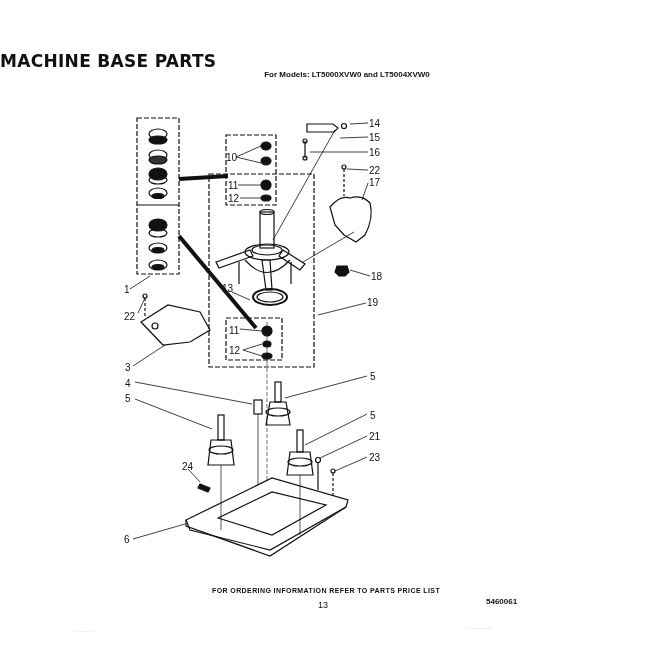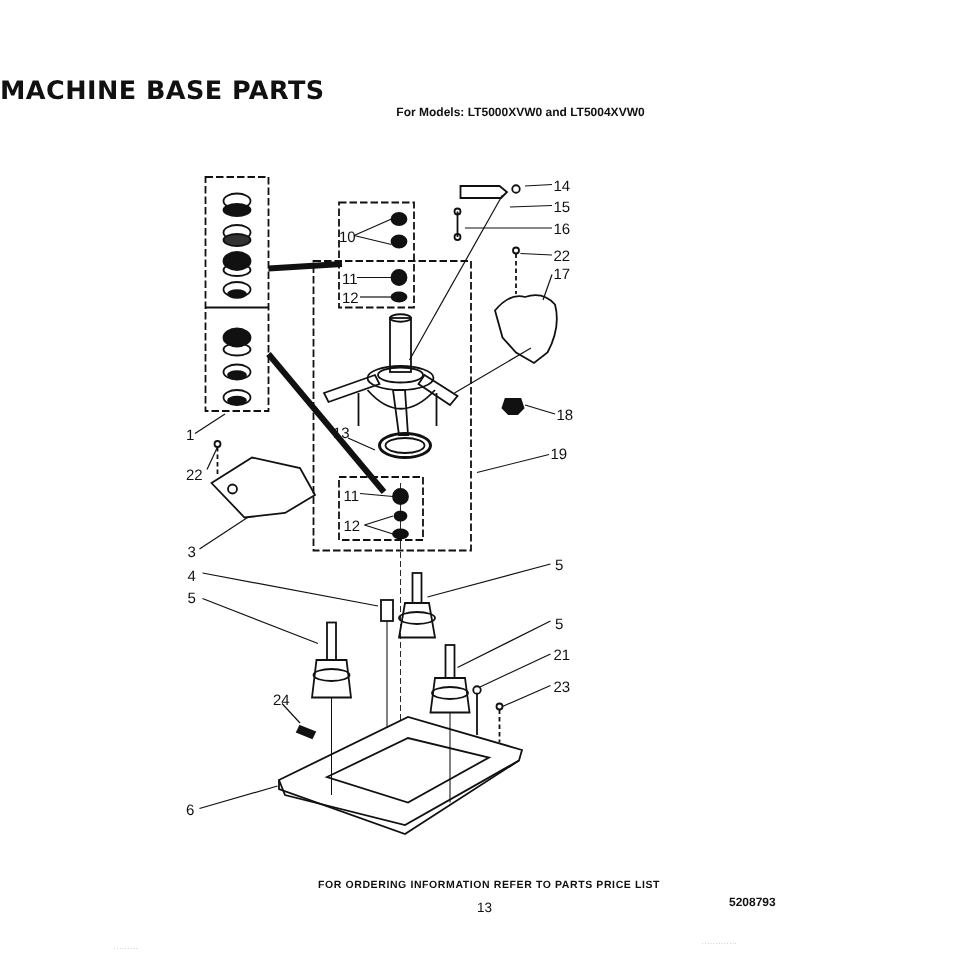--- a/index.html
+++ b/index.html
@@ -191,15 +191,15 @@
     <text class="lbl" x="369" y="440">21</text>
     <text class="lbl" x="369" y="174">22</text>
     <text class="lbl" x="124" y="320">22</text>
     <text class="lbl" x="369" y="461">23</text>
     <text class="lbl" x="182" y="470">24</text>
   </g>
 </svg>
 
 <div class="footer-note">FOR ORDERING INFORMATION REFER TO PARTS PRICE LIST</div>
 <div class="page-num">13</div>
-<div class="doc-num">5208793</div>
+<div class="doc-num">5460061</div>
 <div class="fine-left">· · · · · · · · ·</div>
 <div class="fine-right">· · · · · · · · · · · · ·</div>
 
 </body></html>

